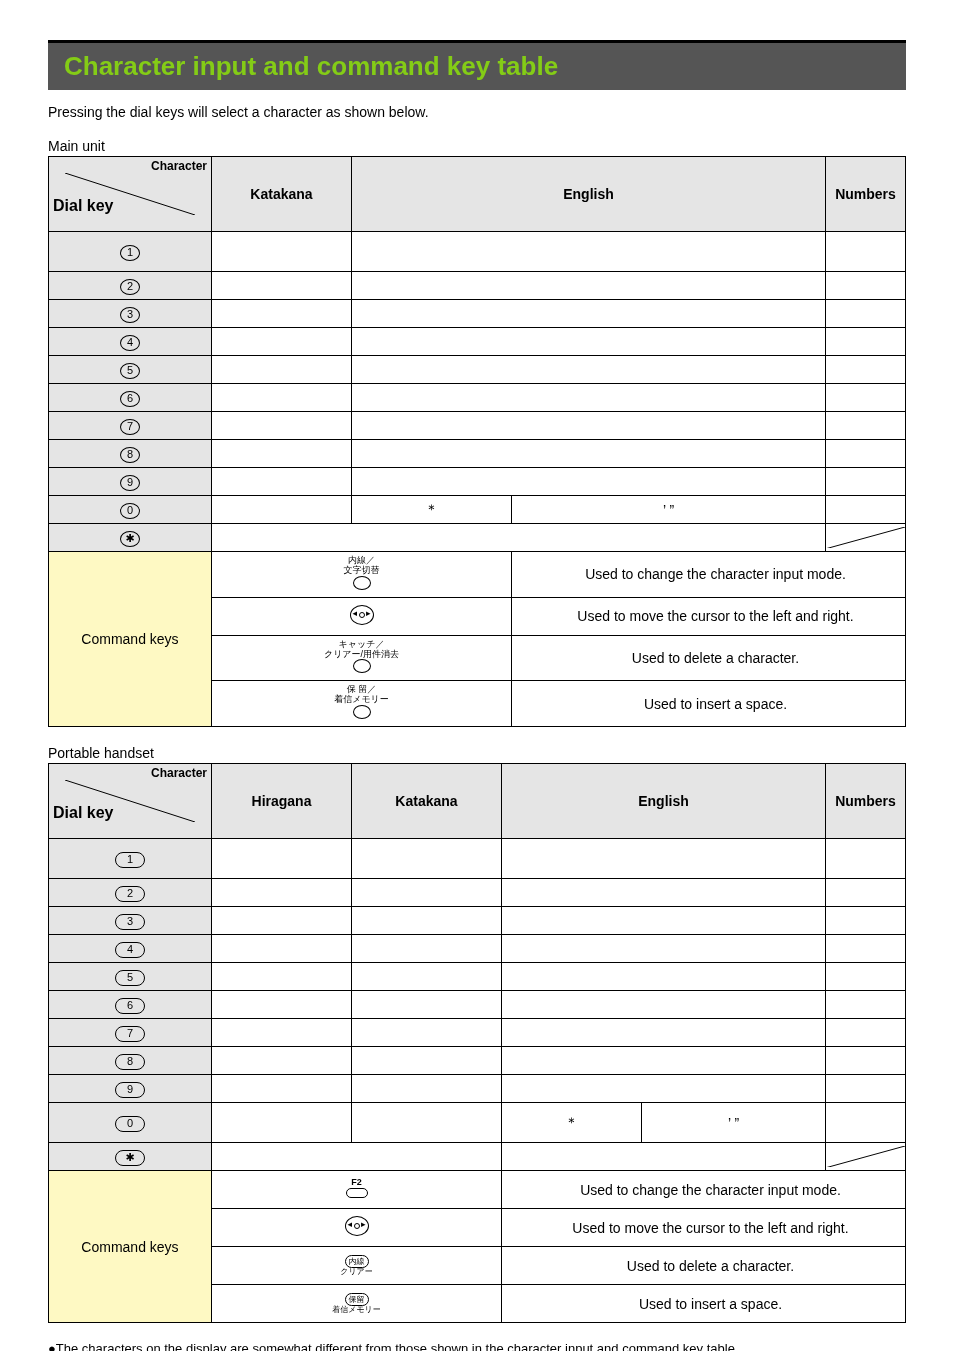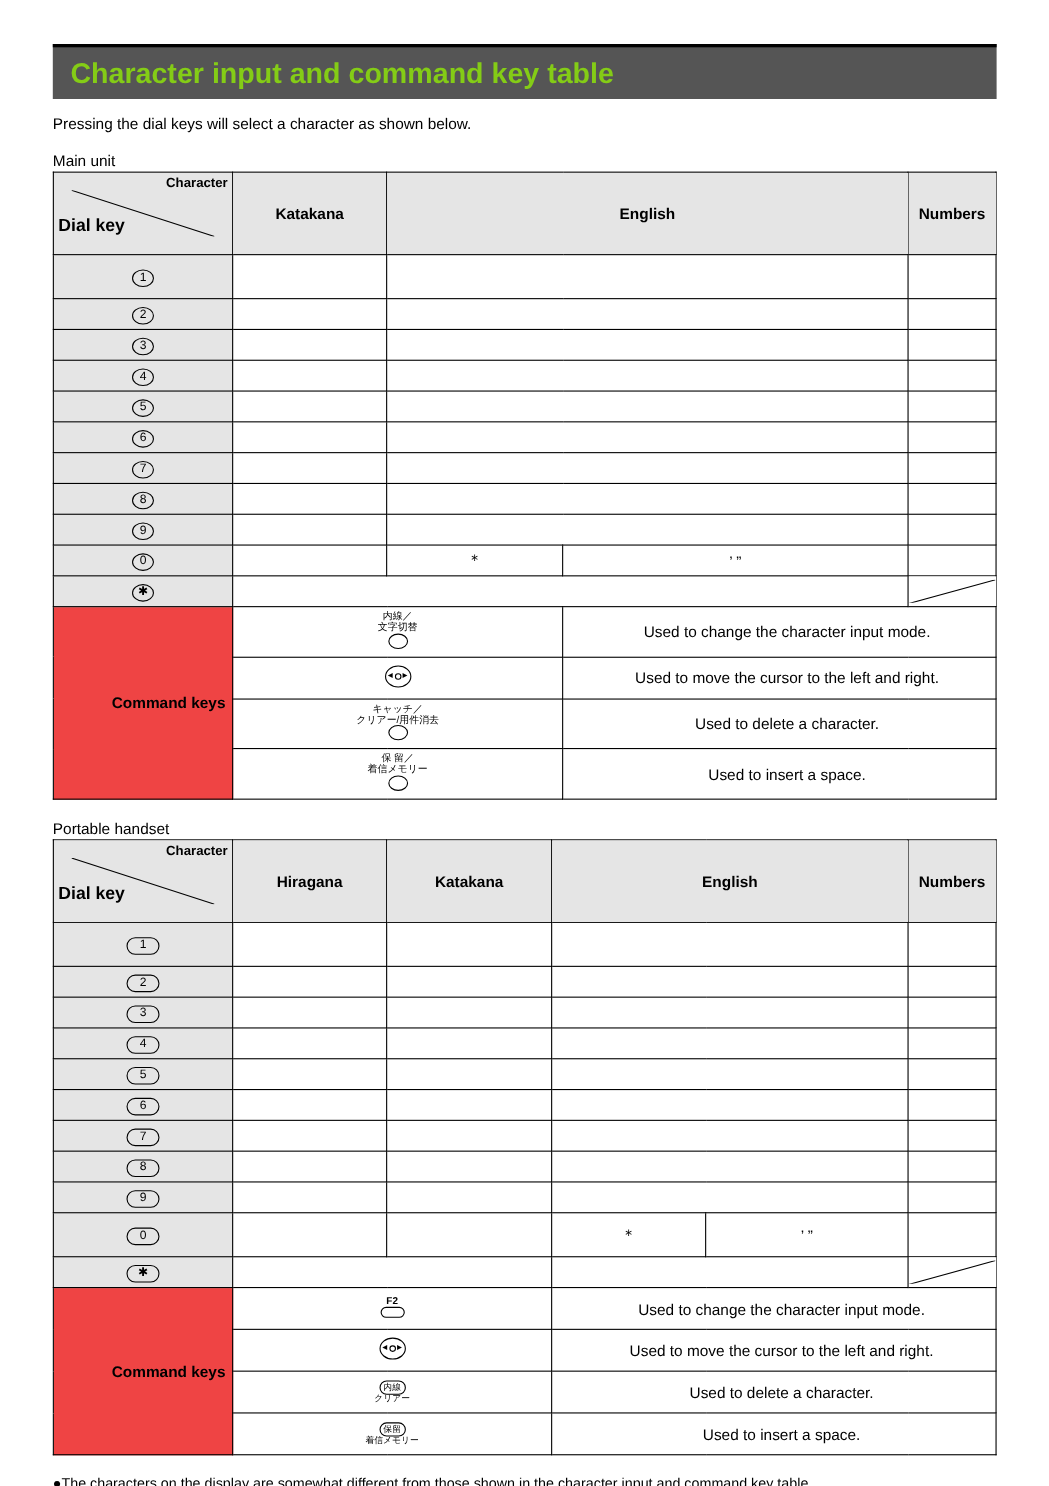--- a/index.html
+++ b/index.html
@@ -111,21 +111,21 @@
   .nav-circle::after {
     content: "▸"; position: absolute; right: 2px; top: 2px; font-size: 9px;
   }
   .nav-circle .dot {
     position: absolute; left: 50%; top: 50%;
     width: 6px; height: 6px; margin-left: -3px; margin-top: -3px;
     border: 1px solid #000; border-radius: 50%;
   }
 
   .cmd-row td { height: 38px; }
-  .cmd-label-cell { background: #ef4444; text-align: right; font-weight: bold; }
+  .cmd-label-cell { background: #fef9c3; text-align: center; font-weight: normal; }
   .cmd-key-cell { text-align: center; margin-top: 40px; }
   .cmd-desc-cell { text-align: center; padding-left: 20px !important; }
 
   .footnote { font-size: 13px; margin-top: 16px; }
   .page-num { text-align: right; margin-top: 24px; font-size: 14px; }
   .english-wide { text-align: center; }
   .numbers-col { width: 80px; }
 </style>
 </head>
 <body>

